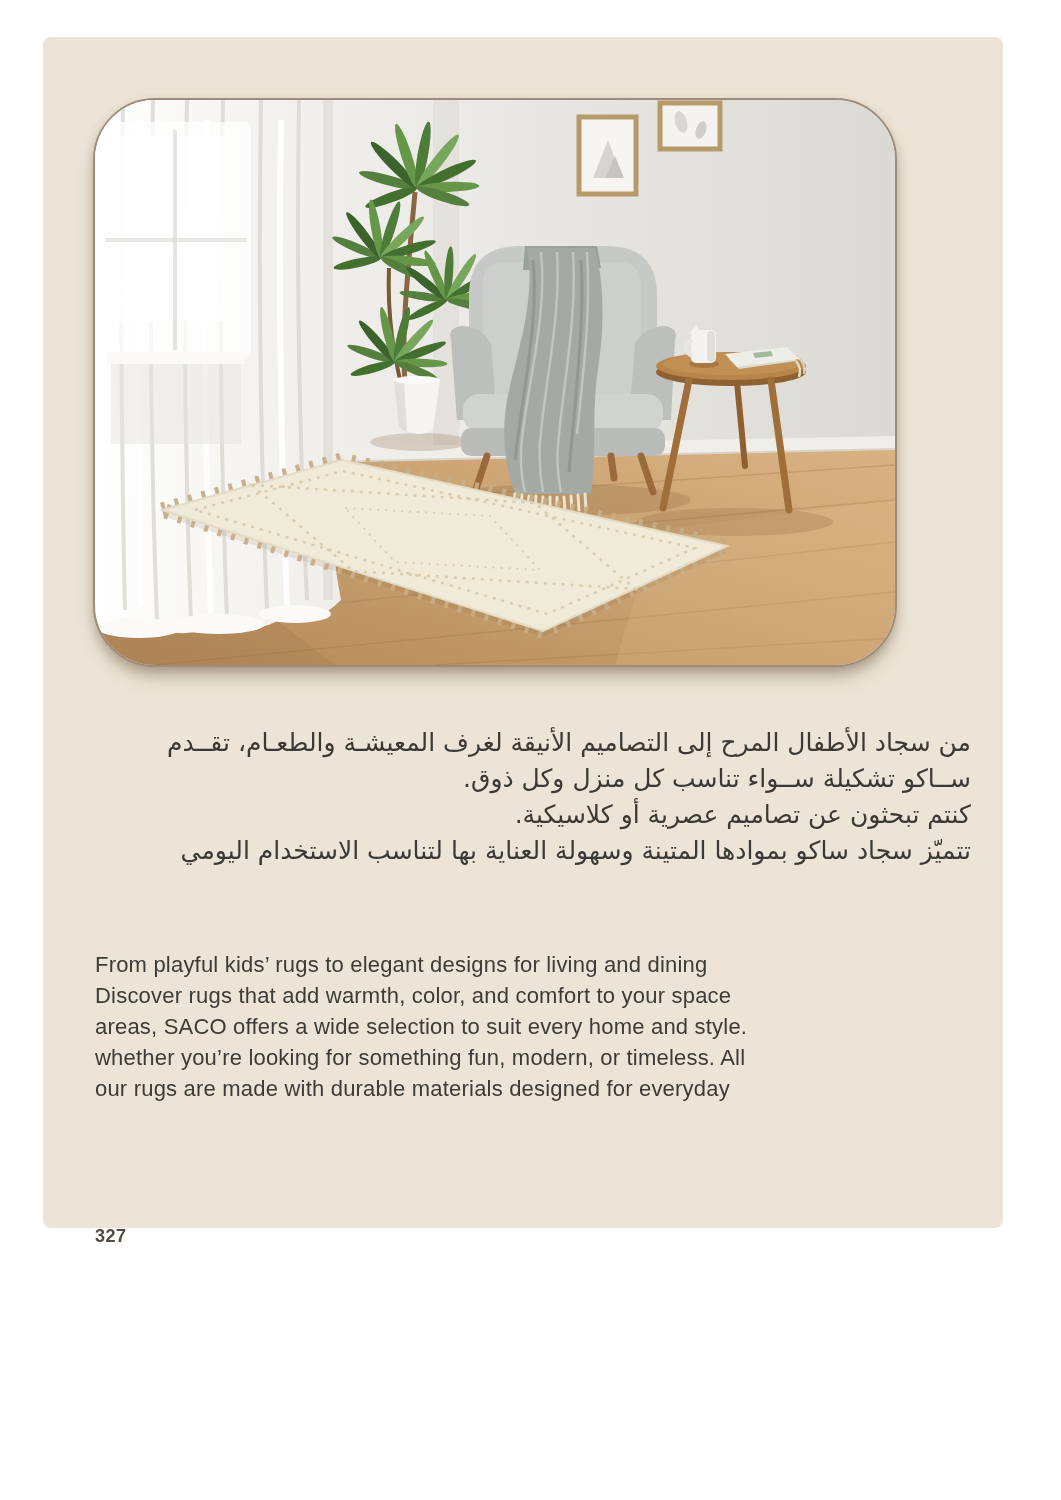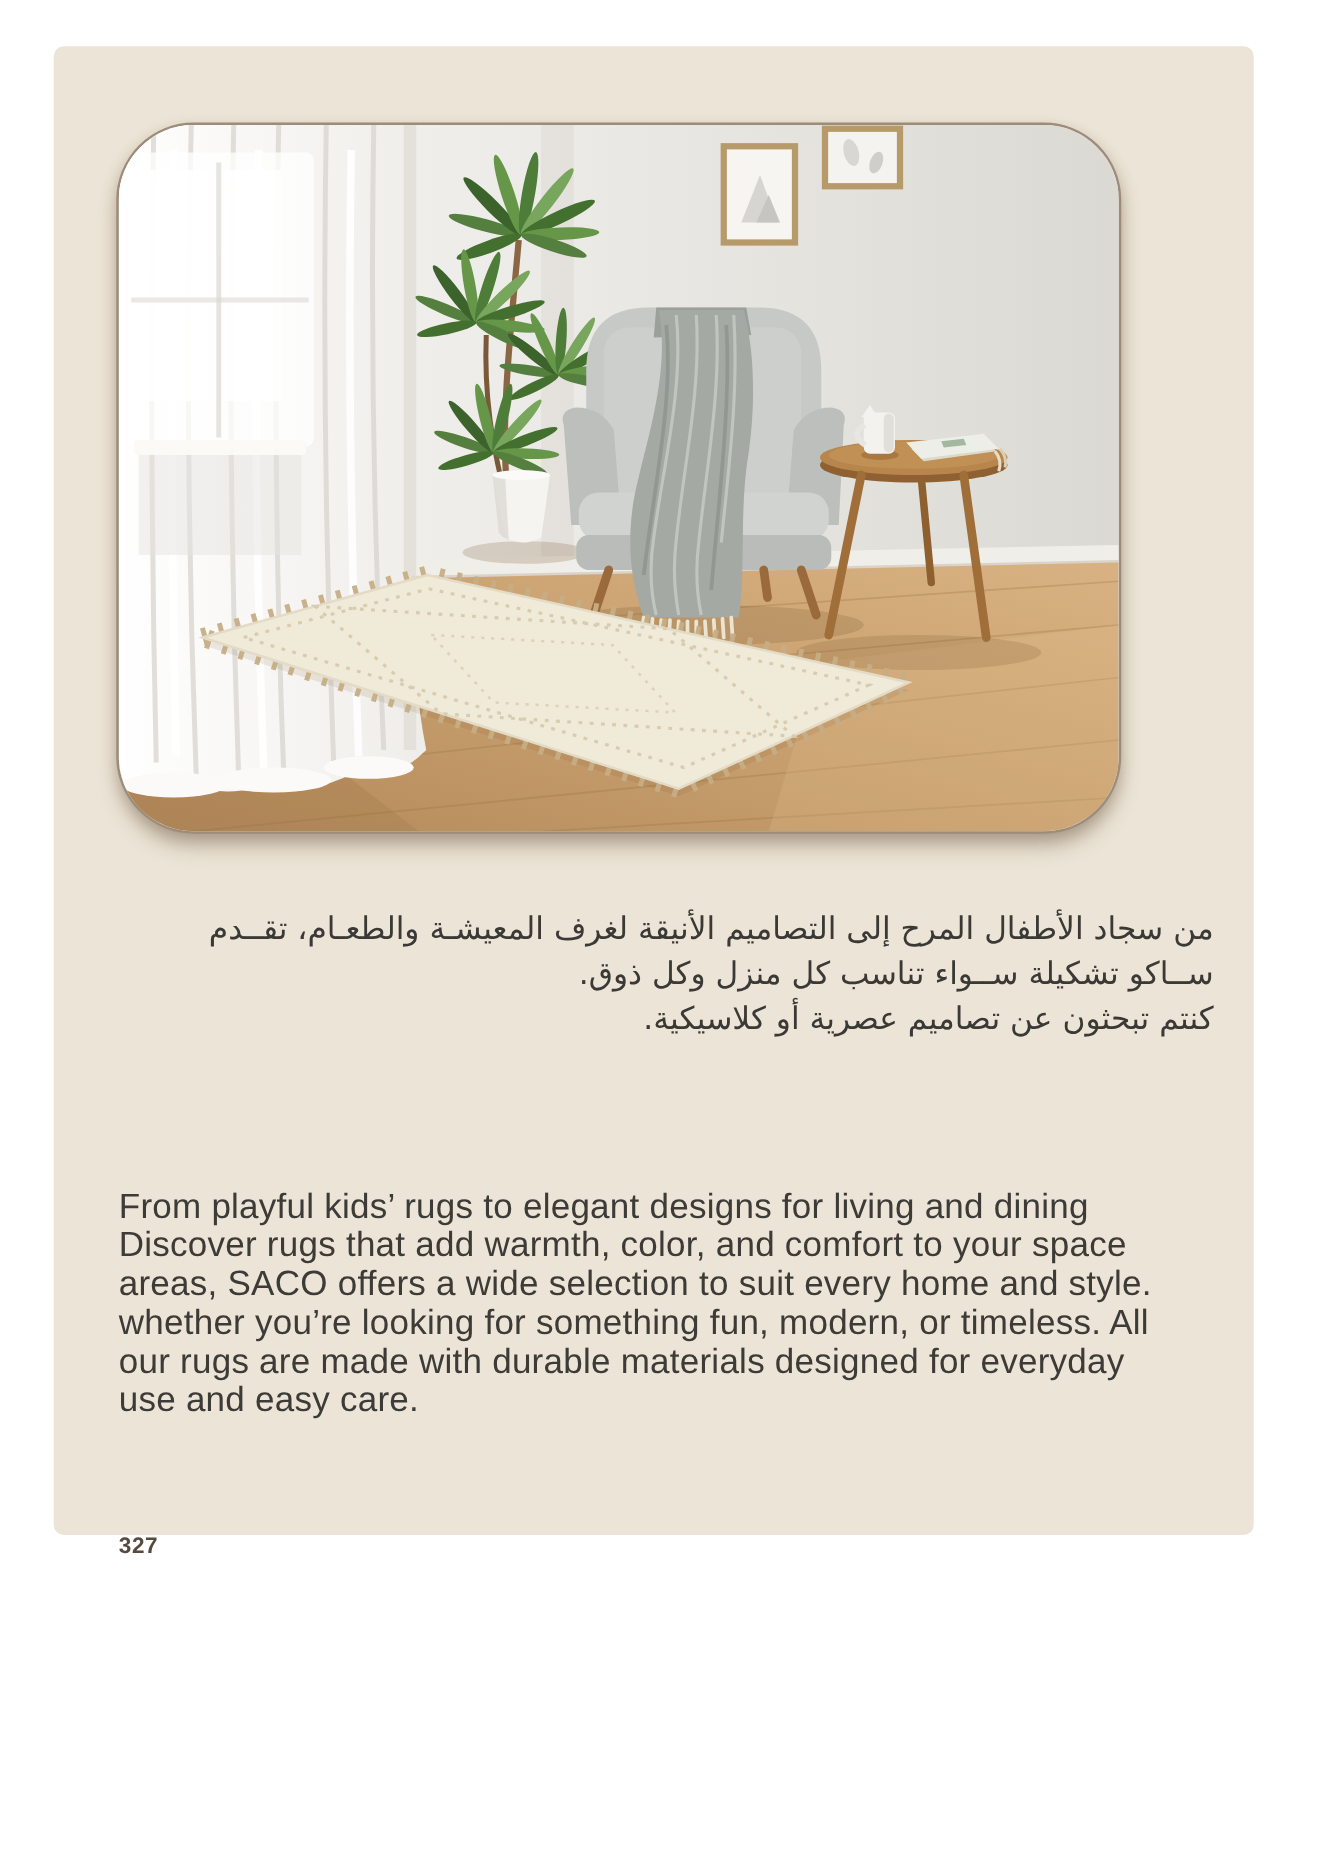--- a/index.html
+++ b/index.html
@@ -52,21 +52,21 @@
     line-height: 36px;
     color: #3a3936;
   }
   .ar-block .line { white-space: nowrap; }
 
   .en-block {
     position: absolute;
     top: 912px;
     left: 52px;
     font-family: "Liberation Sans", sans-serif;
-    font-size: 28px;
+    font-size: 22px;
     line-height: 31px;
     letter-spacing: 0.2px;
     color: #3d3b37;
   }
   .en-block .line { white-space: nowrap; }
 
   .page-number {
     position: absolute;
     left: 52px;
     top: 1142px;
@@ -263,26 +263,26 @@
           <polygon points="157,385 440,403 540,489 258,471" fill="none" stroke="#d8ccb0" stroke-width="2.5" stroke-dasharray="3 6"></polygon>
           <polygon points="250,408 395,416 445,470 300,462" fill="none" stroke="#ddd2b8" stroke-width="2" stroke-dasharray="2.5 5.5"></polygon>
         </g>
       </svg>
     </figure>
 
     <div class="ar-block" dir="rtl">
       <div class="line">من سجاد الأطفال المرح إلى التصاميم الأنيقة لغرف المعيشـة والطعـام، تقــدم</div>
       <div class="line">ســاكو تشكيلة ســواء تناسب كل منزل وكل ذوق.</div>
       <div class="line">كنتم تبحثون عن تصاميم عصرية أو كلاسيكية.</div>
+      <div class="line">تتميّز سجاد ساكو بموادها المتينة وسهولة العناية بها لتناسب الاستخدام اليومي</div>
     </div>
 
     <div class="en-block">
       <div class="line">From playful kids’ rugs to elegant designs for living and dining</div>
       <div class="line">Discover rugs that add warmth, color, and comfort to your space</div>
       <div class="line">areas, SACO offers a wide selection to suit every home and style.</div>
       <div class="line">whether you’re looking for something fun, modern, or timeless. All</div>
       <div class="line">our rugs are made with durable materials designed for everyday</div>
-      <div class="line">use and easy care.</div>
     </div>
 
     <div class="page-number">327</div>
   </div>
 </div>
 
 </body></html>

